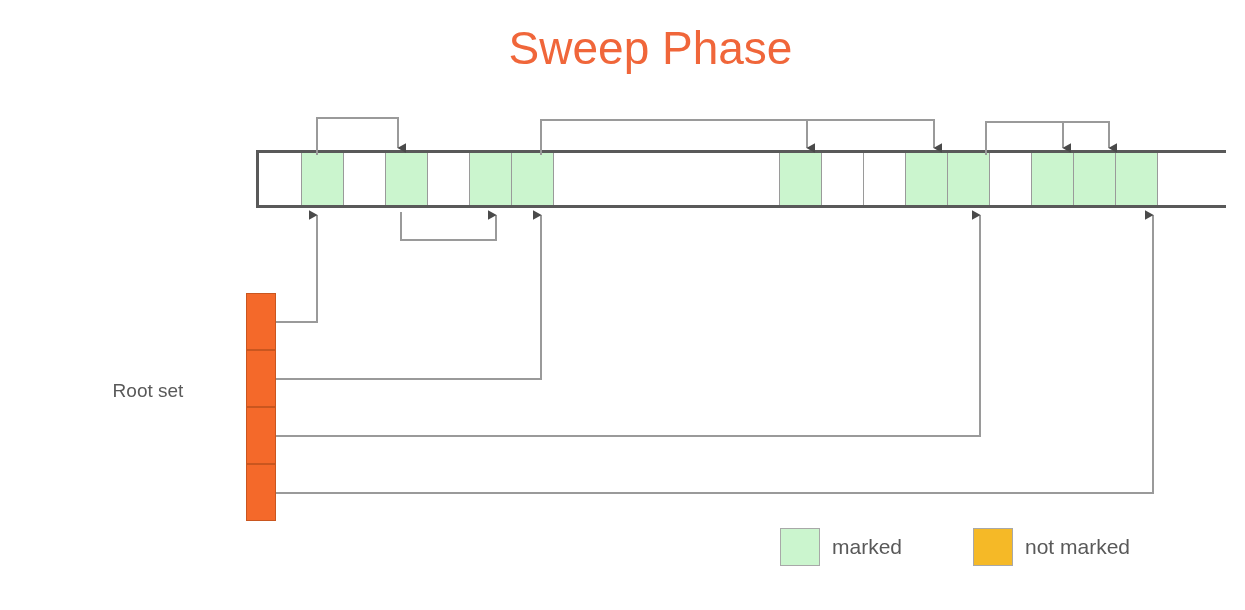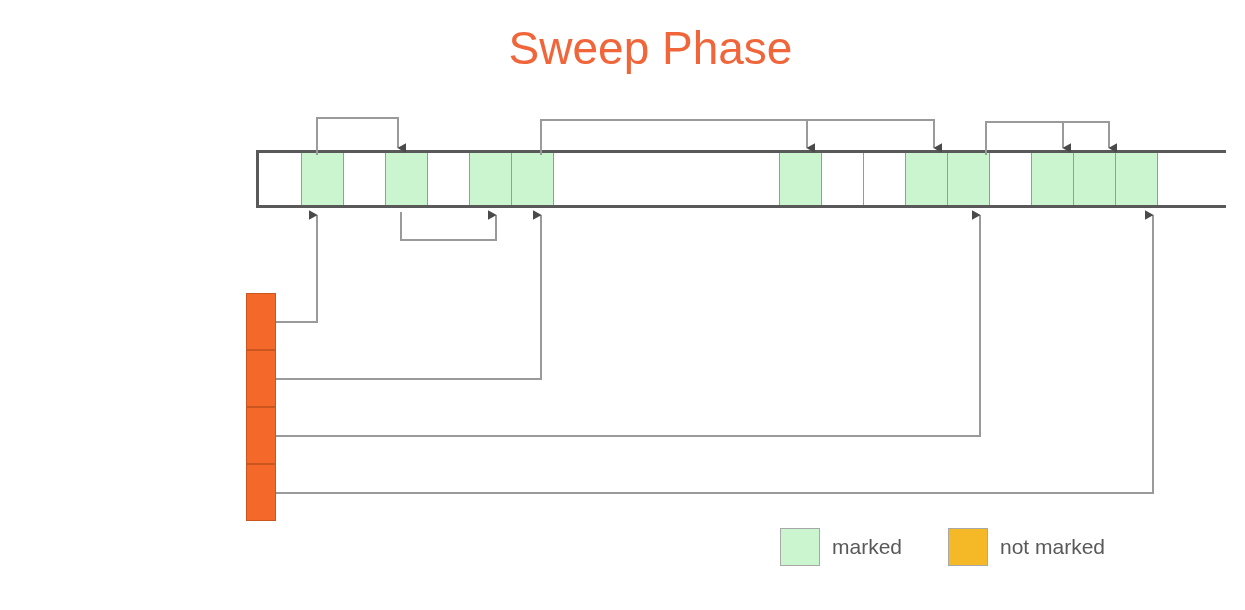--- a/index.html
+++ b/index.html
@@ -125,20 +125,21 @@
     fill: #4a4a4a;
   }
 </style>
 </head>
 <body>
 
 <div id="stage">
 
   <div id="title">Sweep Phase</div>
 
+  <div id="rootset-label">Root set</div>
 
   <div id="heap" style="left: 228px; top: 150px; width: 970px; height: 58px; border-color: rgb(89, 89, 89);">
       <div class="heap-cell" style="left: 3px; width: 40px;"></div>
       <div class="heap-cell marked" style="left: 43px; width: 42px; background: rgb(203, 245, 206);"></div>
       <div class="heap-cell" style="left: 85px; width: 42px;"></div>
       <div class="heap-cell marked" style="left: 127px; width: 42px; background: rgb(203, 245, 206);"></div>
       <div class="heap-cell" style="left: 169px; width: 42px;"></div>
       <div class="heap-cell marked" style="left: 211px; width: 42px; background: rgb(203, 245, 206);"></div>
       <div class="heap-cell marked" style="left: 253px; width: 42px; background: rgb(203, 245, 206);"></div>
       <div class="heap-cell" style="left: 295px; width: 226px;"></div>
@@ -179,19 +180,19 @@
         <path d="M 248 436 L 952 436 L 952 215" class="edge" stroke="#9a9a9a" marker-end="url(#arrowdown)"></path>
         <path d="M 248 493 L 1125 493 L 1125 215" class="edge" stroke="#9a9a9a" marker-end="url(#arrowdown)"></path>
       </g>
   </svg>
 
   <div id="legend">
       <div class="legend-item" style="left: 0px;">
         <div class="legend-swatch" style="background: rgb(203, 245, 206);"></div>
         <div class="legend-text" style="color: rgb(89, 89, 89);">marked</div>
       </div>
-      <div class="legend-item" style="left: 168px;">
+      <div class="legend-item" style="left: 193px;">
         <div class="legend-swatch" style="background: rgb(245, 185, 39);"></div>
         <div class="legend-text" style="color: rgb(89, 89, 89);">not marked</div>
       </div>
     </div>
 
 </div>
 
 </body></html>

